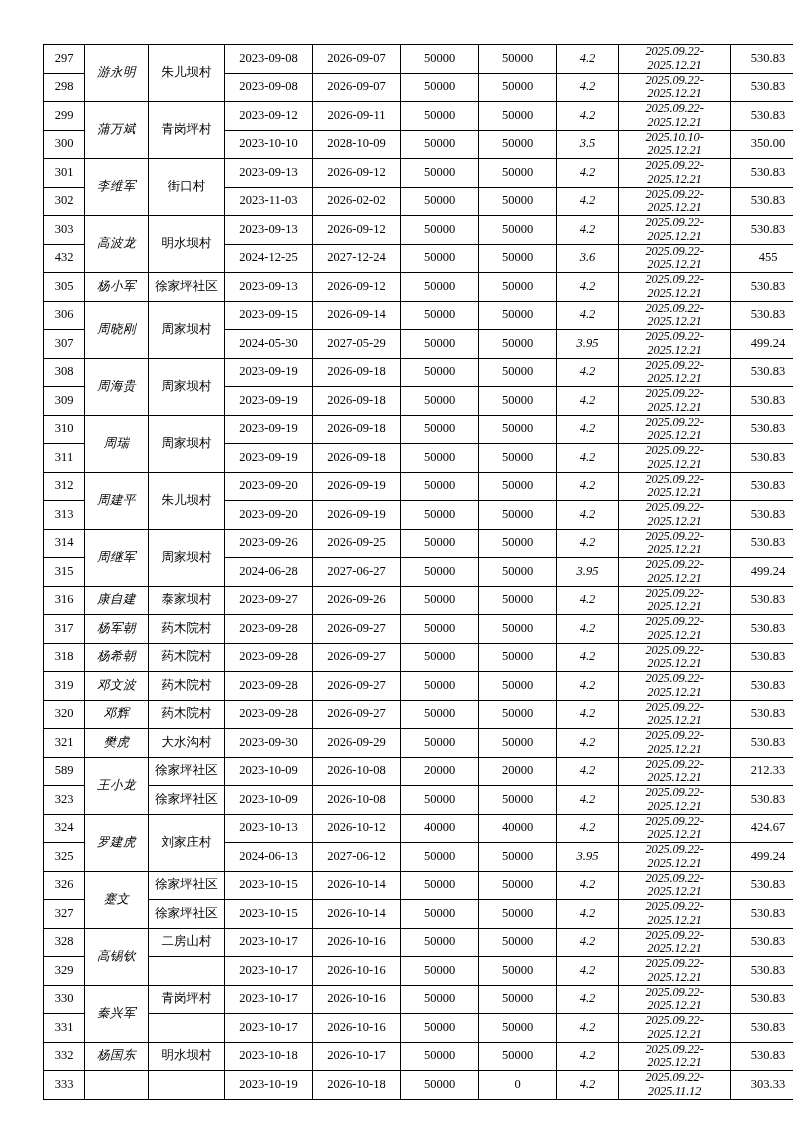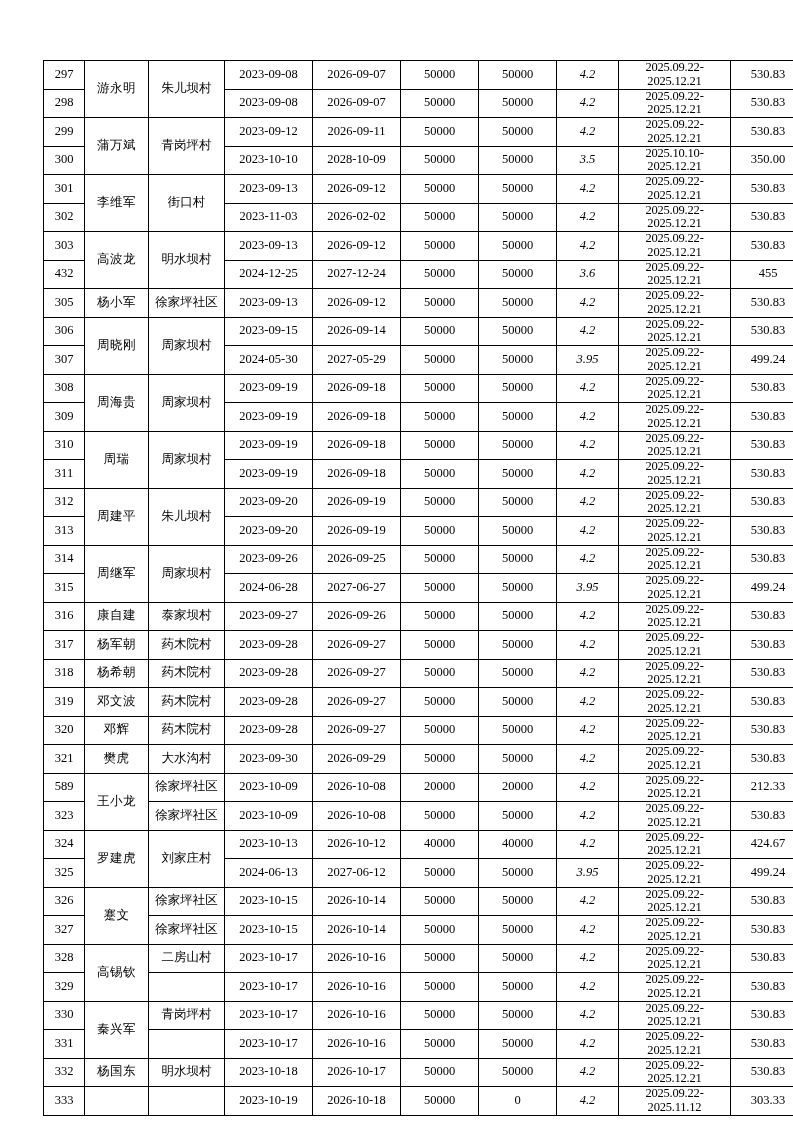--- a/index.html
+++ b/index.html
@@ -11,21 +11,21 @@
     width: 793px;
     height: 1122px;
     font-family: "Liberation Serif", "DejaVu Serif", serif;
     color: #000000;
   }
   #page {
     position: relative;
     width: 793px;
     height: 806px;
     box-sizing: border-box;
-    padding: 60px 43px 0 43px;
+    padding: 44px 43px 0 43px;
   }
   table.doc-table {
     border-collapse: collapse;
     width: 707px;
     table-layout: fixed;
   }
   table.doc-table td {
     border: 1px solid #000000;
     padding: 0;
     text-align: center;
@@ -41,26 +41,26 @@
   col.c-vill   { width: 76px; }
   col.c-date1  { width: 88px; }
   col.c-date2  { width: 88px; }
   col.c-amt1   { width: 78px; }
   col.c-amt2   { width: 78px; }
   col.c-rate   { width: 62px; }
   col.c-period { width: 112px; }
   col.c-total  { width: 75px; }
 
   td.idx   { font-size: 13px; }
-  td.name  { font-size: 14.5px; letter-spacing: 0.5px; }
+  td.name  { font-size: 14.5px; letter-spacing: 0.5px; font-style: italic; }
   td.vill  { font-size: 13px; }
   td.date  { font-size: 13px; font-family: "Liberation Serif", serif; }
   td.amt   { font-size: 13px; }
   td.rate  { font-size: 13px; font-style: italic; }
-  td.period{ font-size: 9.5px; letter-spacing: -0.2px; }
+  td.period{ font-size: 9.5px; letter-spacing: -0.2px; font-style: italic; }
   td.total { font-size: 14.5px; }
 </style>
 </head>
 <body>
 
 <div id="page">
   <table class="doc-table">
     <colgroup>
       <col class="c-idx">
         <col class="c-name">

